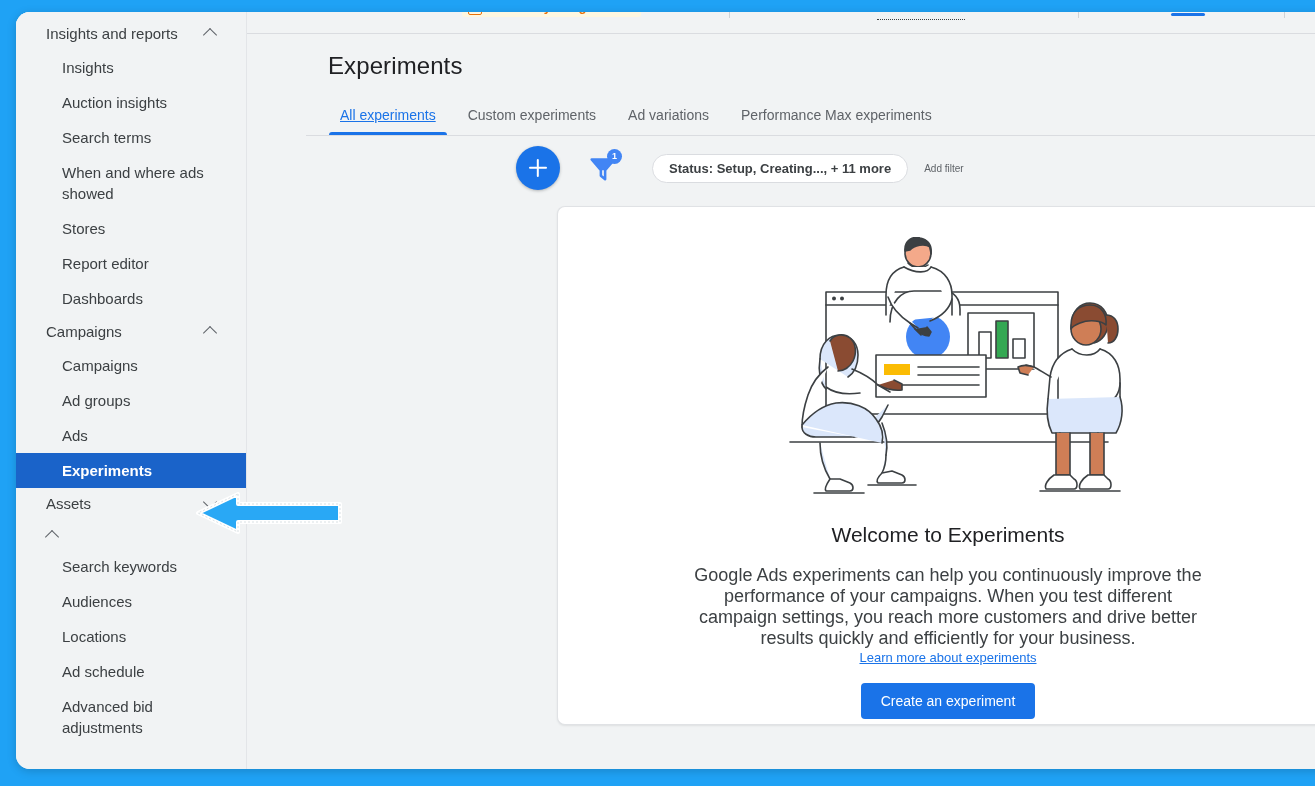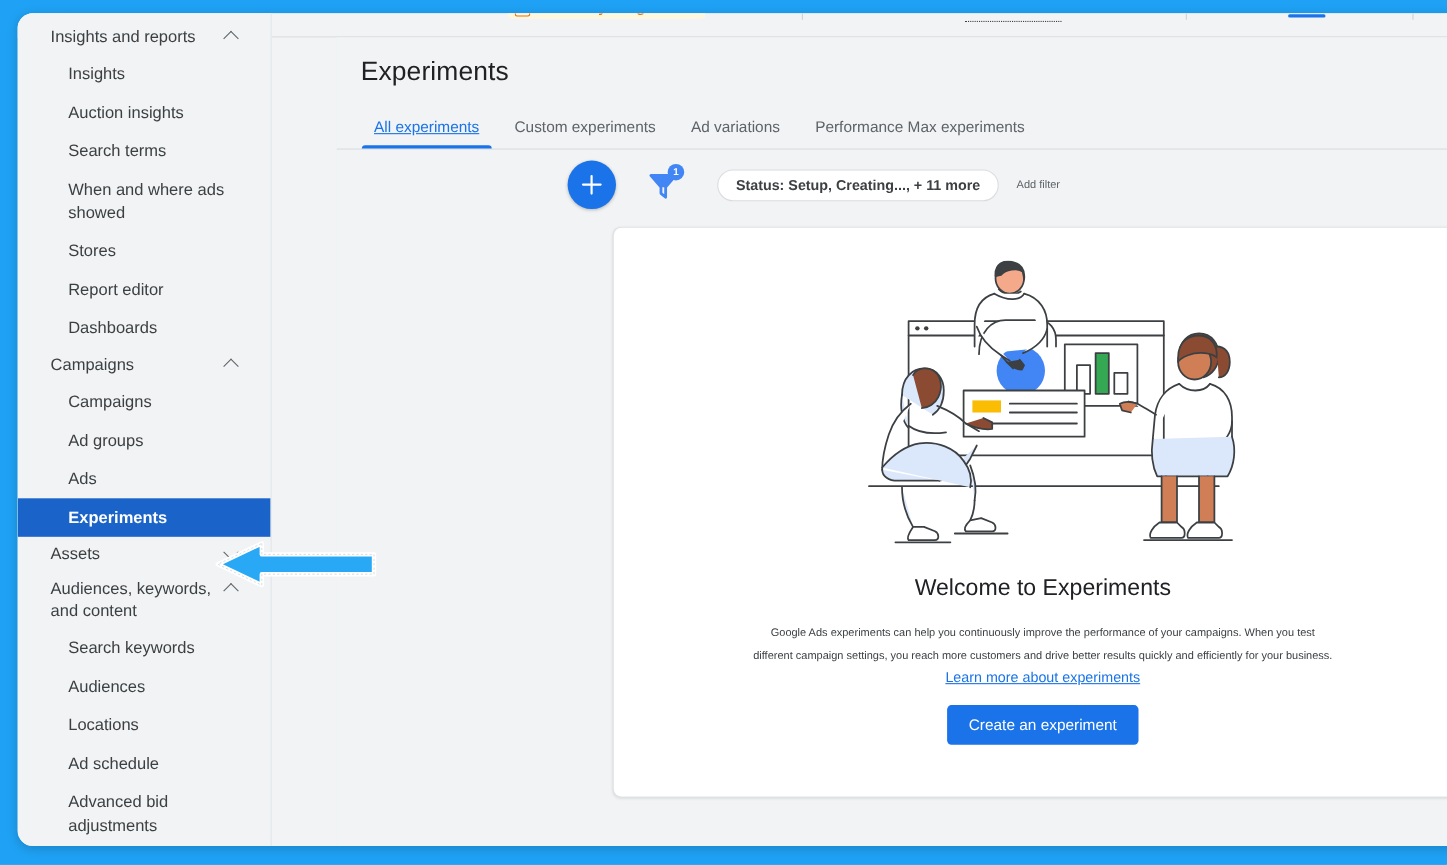--- a/index.html
+++ b/index.html
@@ -215,21 +215,21 @@
     padding-top: 30px;
     overflow: hidden;
   }
   #illustration { width: 360px; height: 280px; flex: none; }
   #welcome-title {
     font-size: 21px; color: #202124; font-weight: 400;
     margin-top: 6px;
   }
   #welcome-body {
     width: 530px; text-align: center;
-    font-size: 10px; color: #3c4043;
+    font-size: 18px; color: #3c4043;
     line-height: 21px; margin-top: 18px;
   }
   #learn-link {
     display: block; margin-top: 1px;
     font-size: 13px; color: #1a73e8;
     text-decoration: underline; cursor: pointer;
   }
   #create-btn {
     margin-top: 18px;
     background: #1a73e8; color: #fff;
@@ -288,21 +288,20 @@
       <div class="nav-item">Ad groups</div>
       <div class="nav-item">Ads</div>
       <div class="nav-item selected">Experiments</div>
 
       <div class="nav-group">
         <span class="g-label">Assets</span>
         <span class="chev down"></span>
       </div>
 
       <div class="nav-group">
-        <span class="g-label">Audiences, keywords, and content</span>
         <span class="chev"></span>
       </div>
       <div class="nav-item">Search keywords</div>
       <div class="nav-item">Audiences</div>
       <div class="nav-item">Locations</div>
       <div class="nav-item">Ad schedule</div>
       <div class="nav-item" style="max-width:150px;">Advanced bid adjustments</div>
     </nav>
 
     <div id="main">

